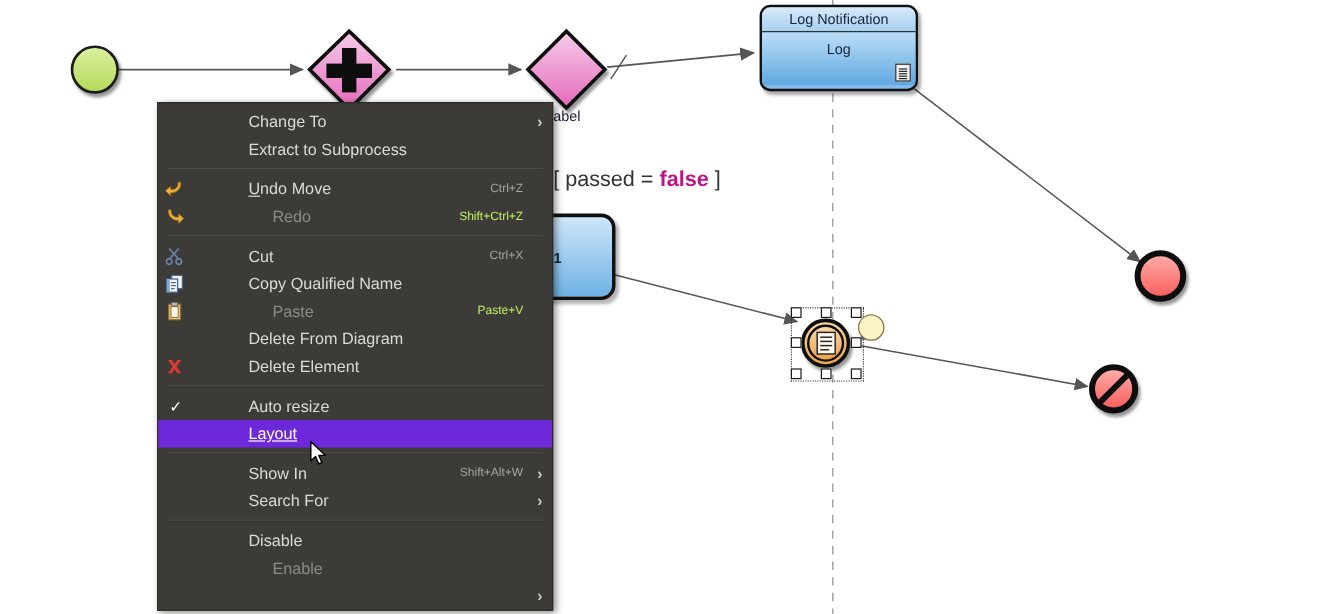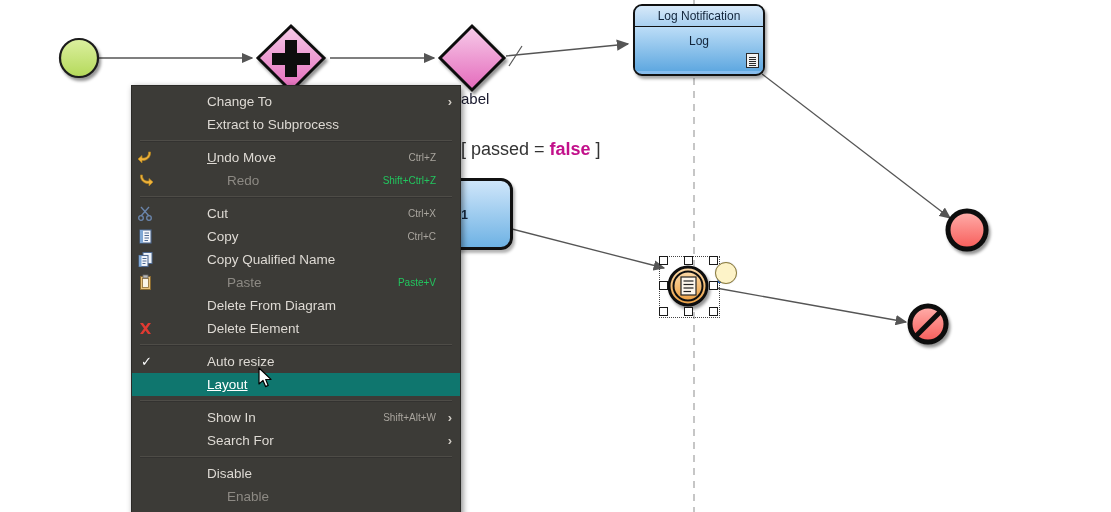--- a/index.html
+++ b/index.html
@@ -21,21 +21,21 @@
     left: 0; top: 0;
     width: 1111px;
     height: 512px;
     background: #ffffff;
     border-radius: 10px;
   }
   #canvas svg { position: absolute; left:0; top:0; }
 
   .node-label {
     position: absolute;
-    font-size: 15px;
+    font-size: 12px;
     color: #1a1a2e;
     white-space: nowrap;
     pointer-events: none;
   }
 
   
   .task-box {
     position: absolute;
     border: 2px solid #111;
     border-radius: 9px;
@@ -135,29 +135,29 @@
   .mi {
     position: relative;
     height: 23px;
     line-height: 23px;
     padding-left: 27px;
     padding-right: 10px;
     white-space: nowrap;
     cursor: default;
   }
   .mi.disabled { color: #8d8a84; padding-left: 47px; }
-  .mi.sel { background: #0f766e; color: #ffffff; text-decoration: underline; }
+  .mi.sel { background: #6d28d9; color: #ffffff; text-decoration: underline; }
   .mi .sc {
     position: absolute;
     right: 24px;
     top: 0;
     color: #a9a59e;
     font-size: 10px;
   }
-  .mi.disabled .sc { color: #22c55e; }
+  .mi.disabled .sc { color: #bef264; }
   .mi .arrow {
     position: absolute;
     right: 8px; top: 0;
     color: #cfcbc4;
     font-size: 13px;
     font-weight: bold;
   }
   .mi .ico {
     position: absolute;
     left: 5px; top: 3px;
@@ -337,34 +337,20 @@
         <line x1="4" y1="11" x2="12" y2="2" stroke="#6b86ad" stroke-width="1.3"></line>
         <line x1="12" y1="11" x2="4" y2="2" stroke="#6b86ad" stroke-width="1.3"></line>
       </svg>
     </span>
     <span class="label-txt">Cut</span>
     <span class="sc">Ctrl+X</span>
   </div>
   <div class="mi">
     <span class="ico">
       <svg width="17" height="17" viewBox="0 0 17 17">
-        <rect x="3" y="2" width="11" height="13" fill="#f3f6fb" stroke="#4f6a92" stroke-width="1.1"></rect>
-        <rect x="3" y="2" width="3" height="13" fill="#7fa7d4"></rect>
-        <line x1="7.5" y1="5" x2="12" y2="5" stroke="#4f6a92" stroke-width="1"></line>
-        <line x1="7.5" y1="7.5" x2="12" y2="7.5" stroke="#4f6a92" stroke-width="1"></line>
-        <line x1="7.5" y1="10" x2="12" y2="10" stroke="#4f6a92" stroke-width="1"></line>
-        <line x1="7.5" y1="12.5" x2="11" y2="12.5" stroke="#4f6a92" stroke-width="1"></line>
-      </svg>
-    </span>
-    <span class="label-txt">Copy</span>
-    <span class="sc">Ctrl+C</span>
-  </div>
-  <div class="mi">
-    <span class="ico">
-      <svg width="17" height="17" viewBox="0 0 17 17">
         <rect x="6" y="1.5" width="9" height="11" fill="#eef3fa" stroke="#4f6a92" stroke-width="1"></rect>
         <rect x="2" y="4.5" width="9" height="11" fill="#f3f6fb" stroke="#4f6a92" stroke-width="1.1"></rect>
         <rect x="2" y="4.5" width="2.5" height="11" fill="#7fa7d4"></rect>
         <line x1="5.5" y1="7.5" x2="9.5" y2="7.5" stroke="#4f6a92" stroke-width="1"></line>
         <line x1="5.5" y1="10" x2="9.5" y2="10" stroke="#4f6a92" stroke-width="1"></line>
         <line x1="5.5" y1="12.5" x2="8.5" y2="12.5" stroke="#4f6a92" stroke-width="1"></line>
       </svg>
     </span>
     <span class="label-txt">Copy Qualified Name</span>
   </div>

